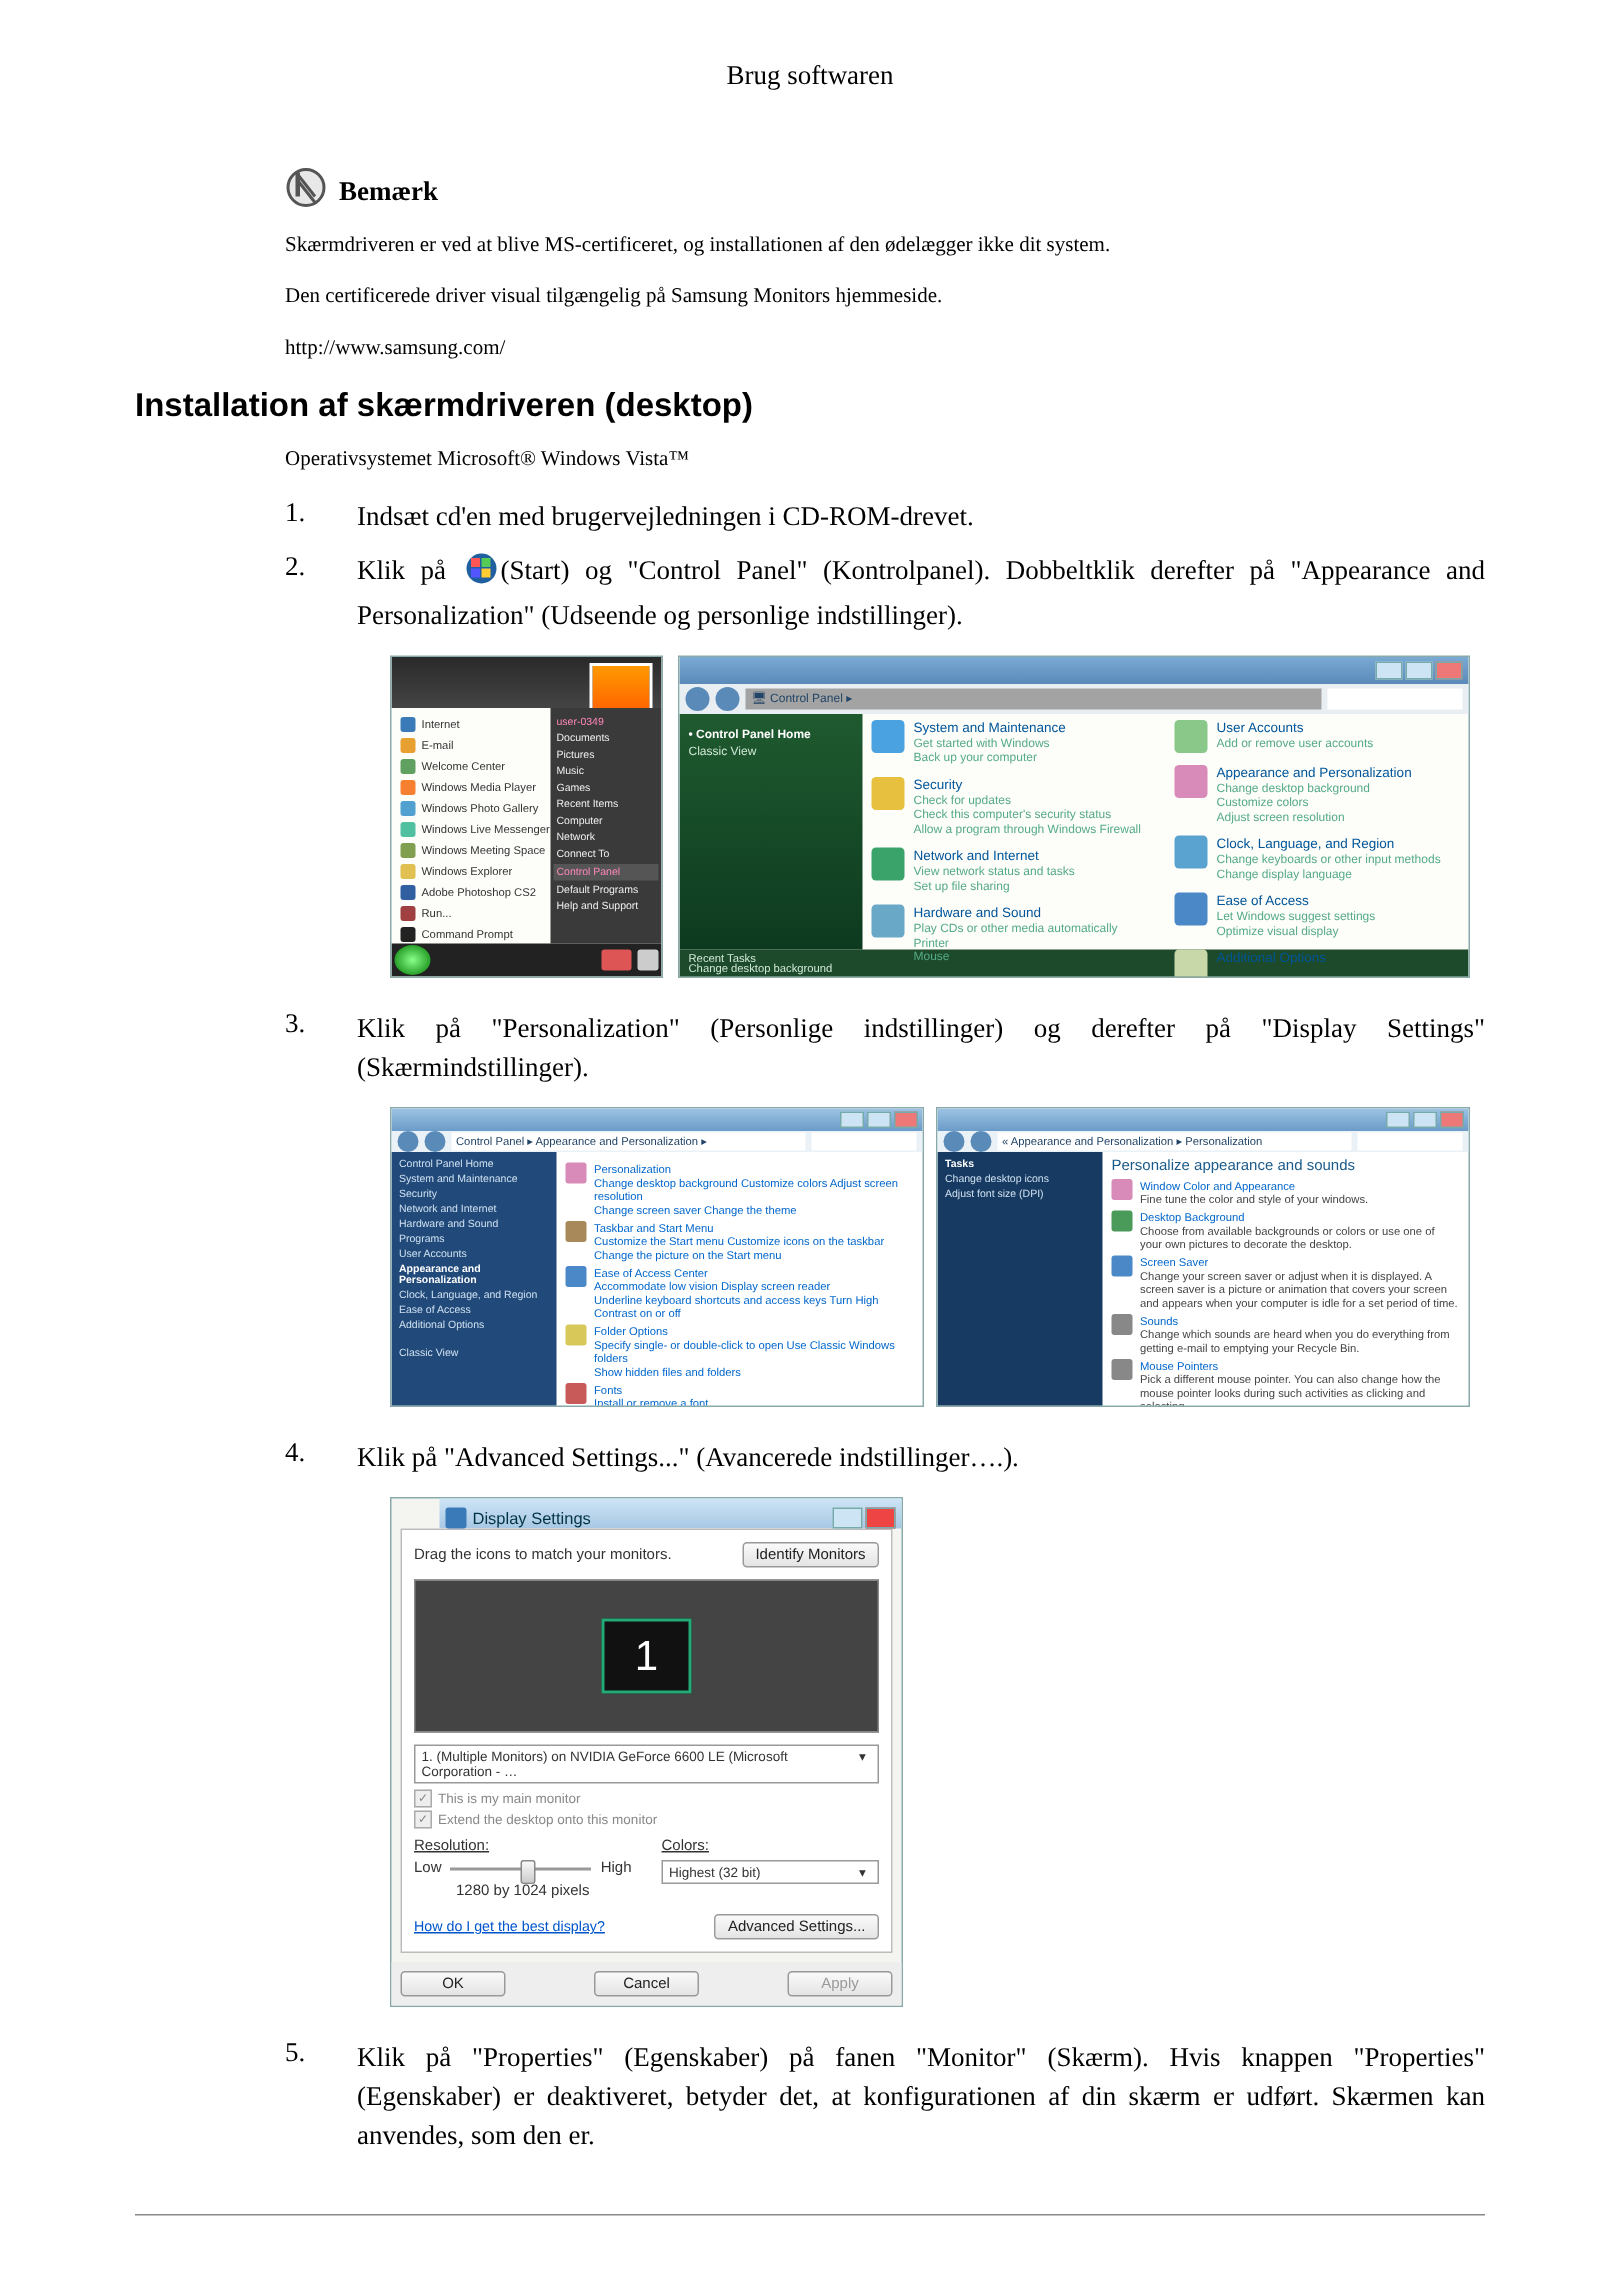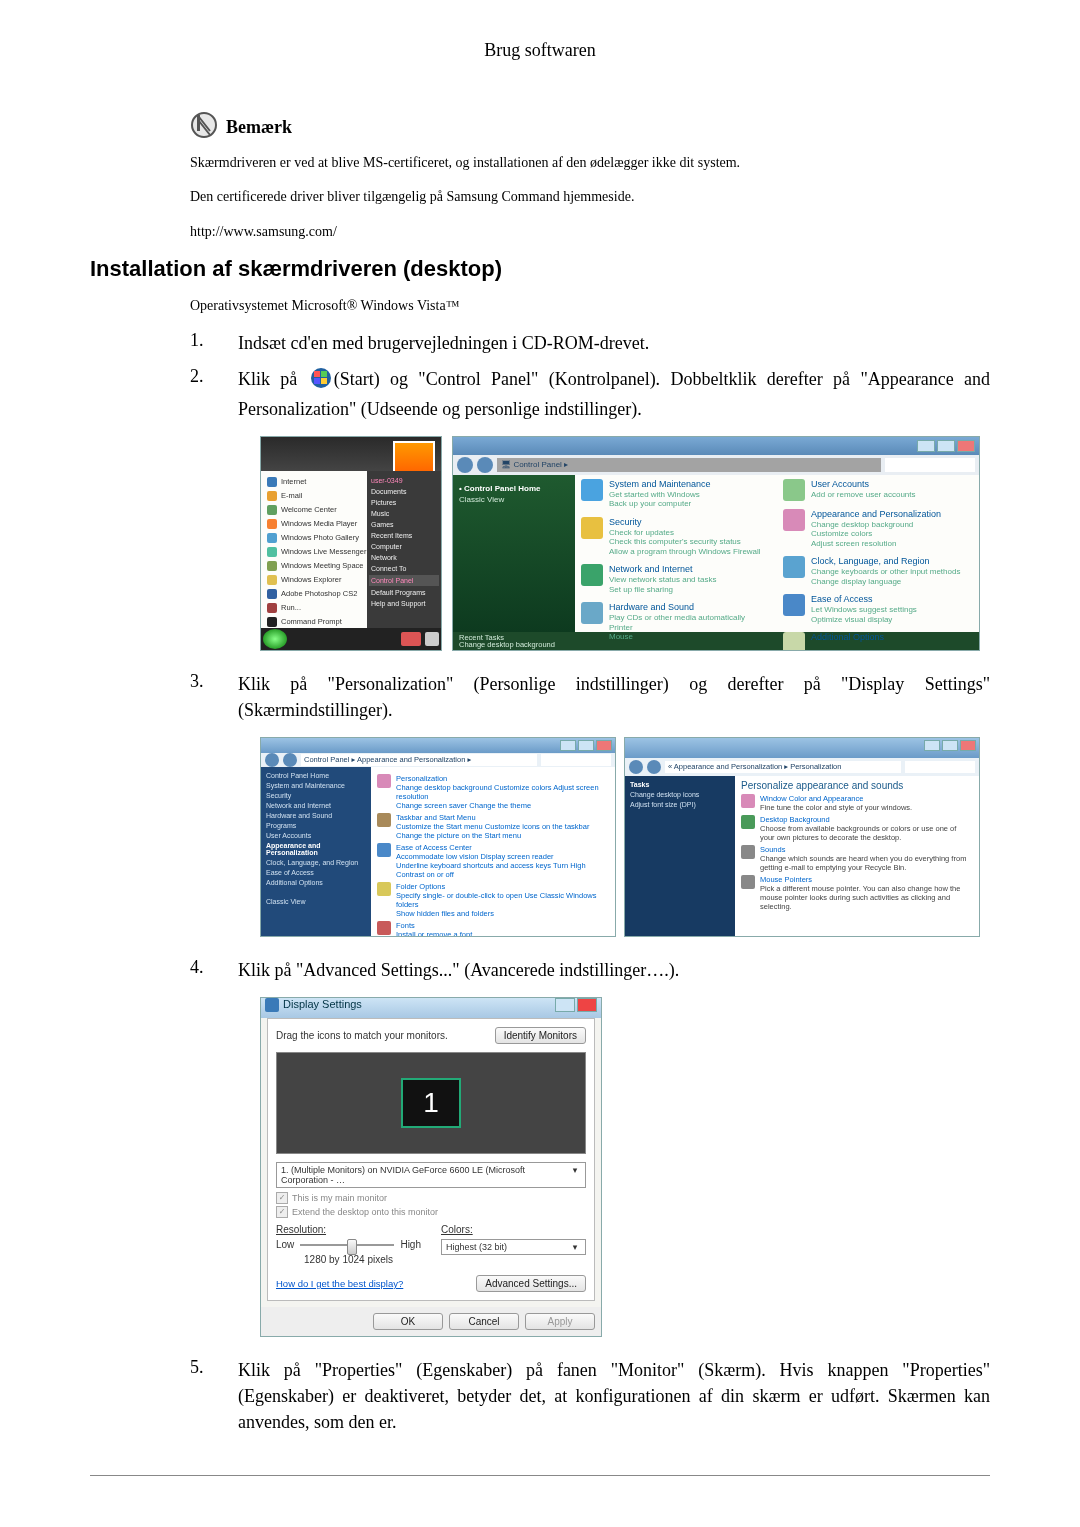--- a/index.html
+++ b/index.html
@@ -266,22 +266,23 @@
     border: 1px solid #8aa;
     background: #f4f4f0;
     font-family: Tahoma, Arial, sans-serif;
     font-size: 10px;
     color: #333;
   }
   .ss3-titlebar {
     height: 20px;
     background: linear-gradient(#cde4f5, #a8c8e4);
     display: flex;
-    align-items: flex-start;
+    align-items: flex-end;
     padding: 0 4px;
+    margin-left: 32px;
   }
   .ss3-titlebar .ttl { flex: 1; font-size: 11px; color: #034; }
   .ss3-titlebar .tico { width: 14px; height: 14px; background: #3a7ab8; border-radius: 2px; margin-right: 4px; }
   .ss3-titlebar .wbtn { width: 18px; height: 12px; background: #cde4f5; border: 1px solid #7aa; margin-left: 2px; }
   .ss3-titlebar .wbtn.close { background: #e44; }
   .ss3-tabs { display: flex; padding: 4px 6px 0 6px; }
   .ss3-tab {
     background: #fff;
     border: 1px solid #bbb;
     border-bottom: none;
@@ -357,21 +358,21 @@
     top: -5px;
     width: 8px; height: 14px;
     background: linear-gradient(#fafafa,#ccc);
     border: 1px solid #888;
     border-radius: 2px;
   }
   .ss3-linkrow { display: flex; align-items: center; margin-top: 10px; }
   .ss3-linkrow .lnk { flex: 1; color: #05c; text-decoration: underline; font-size: 9.5px; }
   .ss3-footer {
     display: flex;
-    justify-content: flex-end;
+    justify-content: space-between;
     gap: 6px;
     padding: 6px;
     background: #eee;
   }
   .ss3-footer .ss3-btn { min-width: 52px; text-align: center; }
   .ss3-footer .gray { color: #999; }
 </style>
 </head>
 <body>
 
@@ -383,21 +384,21 @@
       <span class="note-icon">
         <svg width="28" height="28" viewBox="0 0 28 28">
             <circle cx="14" cy="14" r="12" fill="#e8e8e8" stroke="#555" stroke-width="2"></circle>
             <path d="M9 6 L20 20 M9 10 L20 24" stroke="#555" stroke-width="2" fill="none"></path>
             <rect x="7" y="4" width="3" height="16" fill="#555"></rect>
           </svg>
       </span>
       <span class="note-label">Bemærk</span>
     </div>
     <p class="para">Skærmdriveren er ved at blive MS-certificeret, og installationen af den ødelægger ikke dit system.</p>
-    <p class="para">Den certificerede driver bliver tilgængelig på Samsung Command hjemmeside.</p>
+    <p class="para">Den certificerede driver visual tilgængelig på Samsung Monitors hjemmeside.</p>
     <p class="para">http://www.samsung.com/</p>
   </div>
 
   <div class="section-heading">Installation af skærmdriveren (desktop)</div>
 
   <div class="content-indent">
     <p class="para">Operativsystemet Microsoft® Windows Vista™</p>
 
     <div class="ol-item">
       <div class="ol-num">1.</div>
@@ -708,20 +709,27 @@
                 </div>
               </div>
             <div class="mentry">
                 <div class="mico" style="background:#4a9a5a"></div>
                 <div>
                   <div class="mlink">Desktop Background</div>
                   <div>Choose from available backgrounds or colors or use one of your own pictures to decorate the desktop.</div>
                 </div>
               </div>
             <div class="mentry">
+                <div class="mico" style="background:#4a88c8"></div>
+                <div>
+                  <div class="mlink">Screen Saver</div>
+                  <div>Change your screen saver or adjust when it is displayed. A screen saver is a picture or animation that covers your screen and appears when your computer is idle for a set period of time.</div>
+                </div>
+              </div>
+            <div class="mentry">
                 <div class="mico" style="background:#888"></div>
                 <div>
                   <div class="mlink">Sounds</div>
                   <div>Change which sounds are heard when you do everything from getting e-mail to emptying your Recycle Bin.</div>
                 </div>
               </div>
             <div class="mentry">
                 <div class="mico" style="background:#888"></div>
                 <div>
                   <div class="mlink">Mouse Pointers</div>

